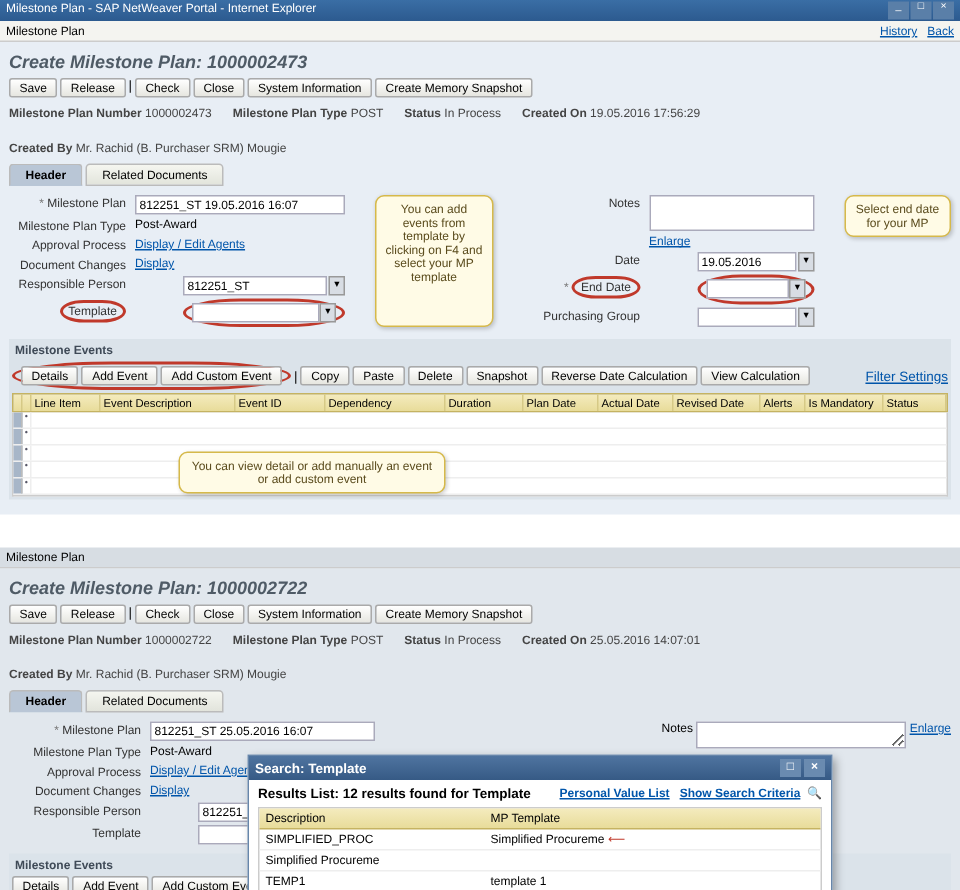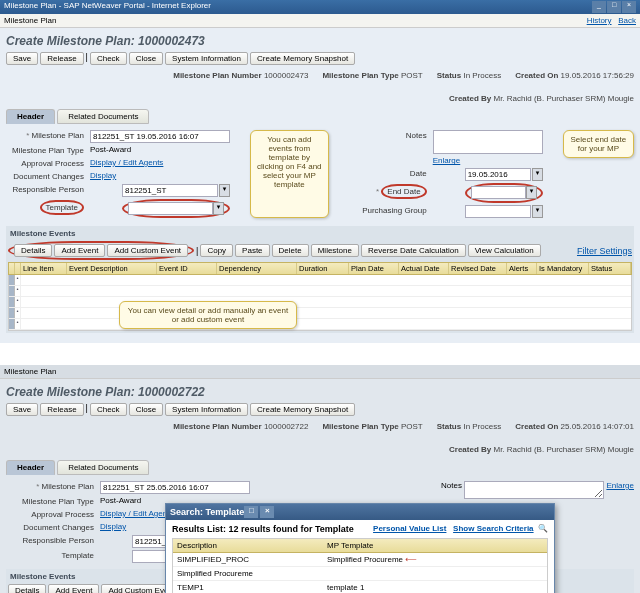--- a/index.html
+++ b/index.html
@@ -27,21 +27,21 @@
   .page-title { font-size: 12px; font-weight: bold; color: #4f5b66; font-style: italic; margin: 2px 0 4px 0; }
   .btn-row { display: flex; gap: 2px; margin-bottom: 4px; flex-wrap: wrap; }
   .sap-btn {
     background: linear-gradient(#fff, #e6e6e0);
     border: 1px solid #aaa;
     padding: 1px 6px;
     font-size: 8px;
     border-radius: 2px;
     cursor: pointer;
   }
-  .info-line { font-size: 8px; color: #444; padding: 2px 0 6px 0; display: flex; gap: 14px; flex-wrap: wrap; justify-content: flex-end; }
+  .info-line { font-size: 8px; color: #444; padding: 2px 0 6px 0; display: flex; gap: 14px; flex-wrap: wrap; }
   .info-line b { font-weight: bold; }
   .tabstrip { display: flex; gap: 2px; margin-bottom: 6px; }
   .tab {
     background: linear-gradient(#f5f6f0, #e2e4dc);
     border: 1px solid #bbb;
     padding: 2px 10px;
     font-size: 8px;
     border-radius: 3px 3px 0 0;
   }
   .tab.active { background: #b9c6d6; border-bottom: 1px solid #b9c6d6; font-weight: bold; }
@@ -97,21 +97,21 @@
   .sec2-body { background: #e1e7ed; padding: 4px 6px 10px 6px; position: relative; }
   .dialog {
     position: absolute; left: 165px; top: 124px;
     width: 390px; background: #fff;
     border: 1px solid #6786aa;
     box-shadow: 2px 2px 6px rgba(0,0,0,0.35);
   }
   .dlg-title {
     background: linear-gradient(#4f74a0, #365a85);
     color: #fff; font-size: 9px; font-weight: bold;
-    padding: 2px 4px; display: flex; align-items: center;
+    padding: 2px 4px; display: flex; justify-content: space-between; align-items: center;
   }
   .dlg-title .ctrls { display: flex; gap: 2px; }
   .dlg-title .ctrls span { background: #6a8bb0; width: 14px; height: 12px; display: inline-block; text-align: center; font-size: 8px; cursor: pointer; }
   .dlg-sub { padding: 4px 6px; font-size: 9px; font-weight: bold; display: flex; justify-content: space-between; }
   .dlg-sub .rtlinks { font-weight: bold; font-size: 8px; }
   .dlg-table { border: 1px solid #ccc; margin: 0 6px; }
   .dlg-thdr {
     display: grid; grid-template-columns: 150px 1fr;
     background: linear-gradient(#f4ebbe, #e8dc9a);
     border-bottom: 1px solid #c5b362;
@@ -230,21 +230,21 @@
       <div class="events-toolbar">
         <span class="red-oval" style="display:flex;gap:2px;">
           <button class="sap-btn">Details</button>
           <button class="sap-btn">Add Event</button>
           <button class="sap-btn">Add Custom Event</button>
         </span>
         <span>|</span>
         <button class="sap-btn">Copy</button>
         <button class="sap-btn">Paste</button>
         <button class="sap-btn">Delete</button>
-        <button class="sap-btn">Milestone</button>
+        <button class="sap-btn">Snapshot</button>
         <button class="sap-btn">Reverse Date Calculation</button>
         <button class="sap-btn">View Calculation</button>
         <span style="flex:1;"></span>
         <span class="link">Filter Settings</span>
       </div>
       <div class="table-hdr">
         <div></div>
           <div></div>
         <div>Line Item</div>
         <div>Event Description</div>

